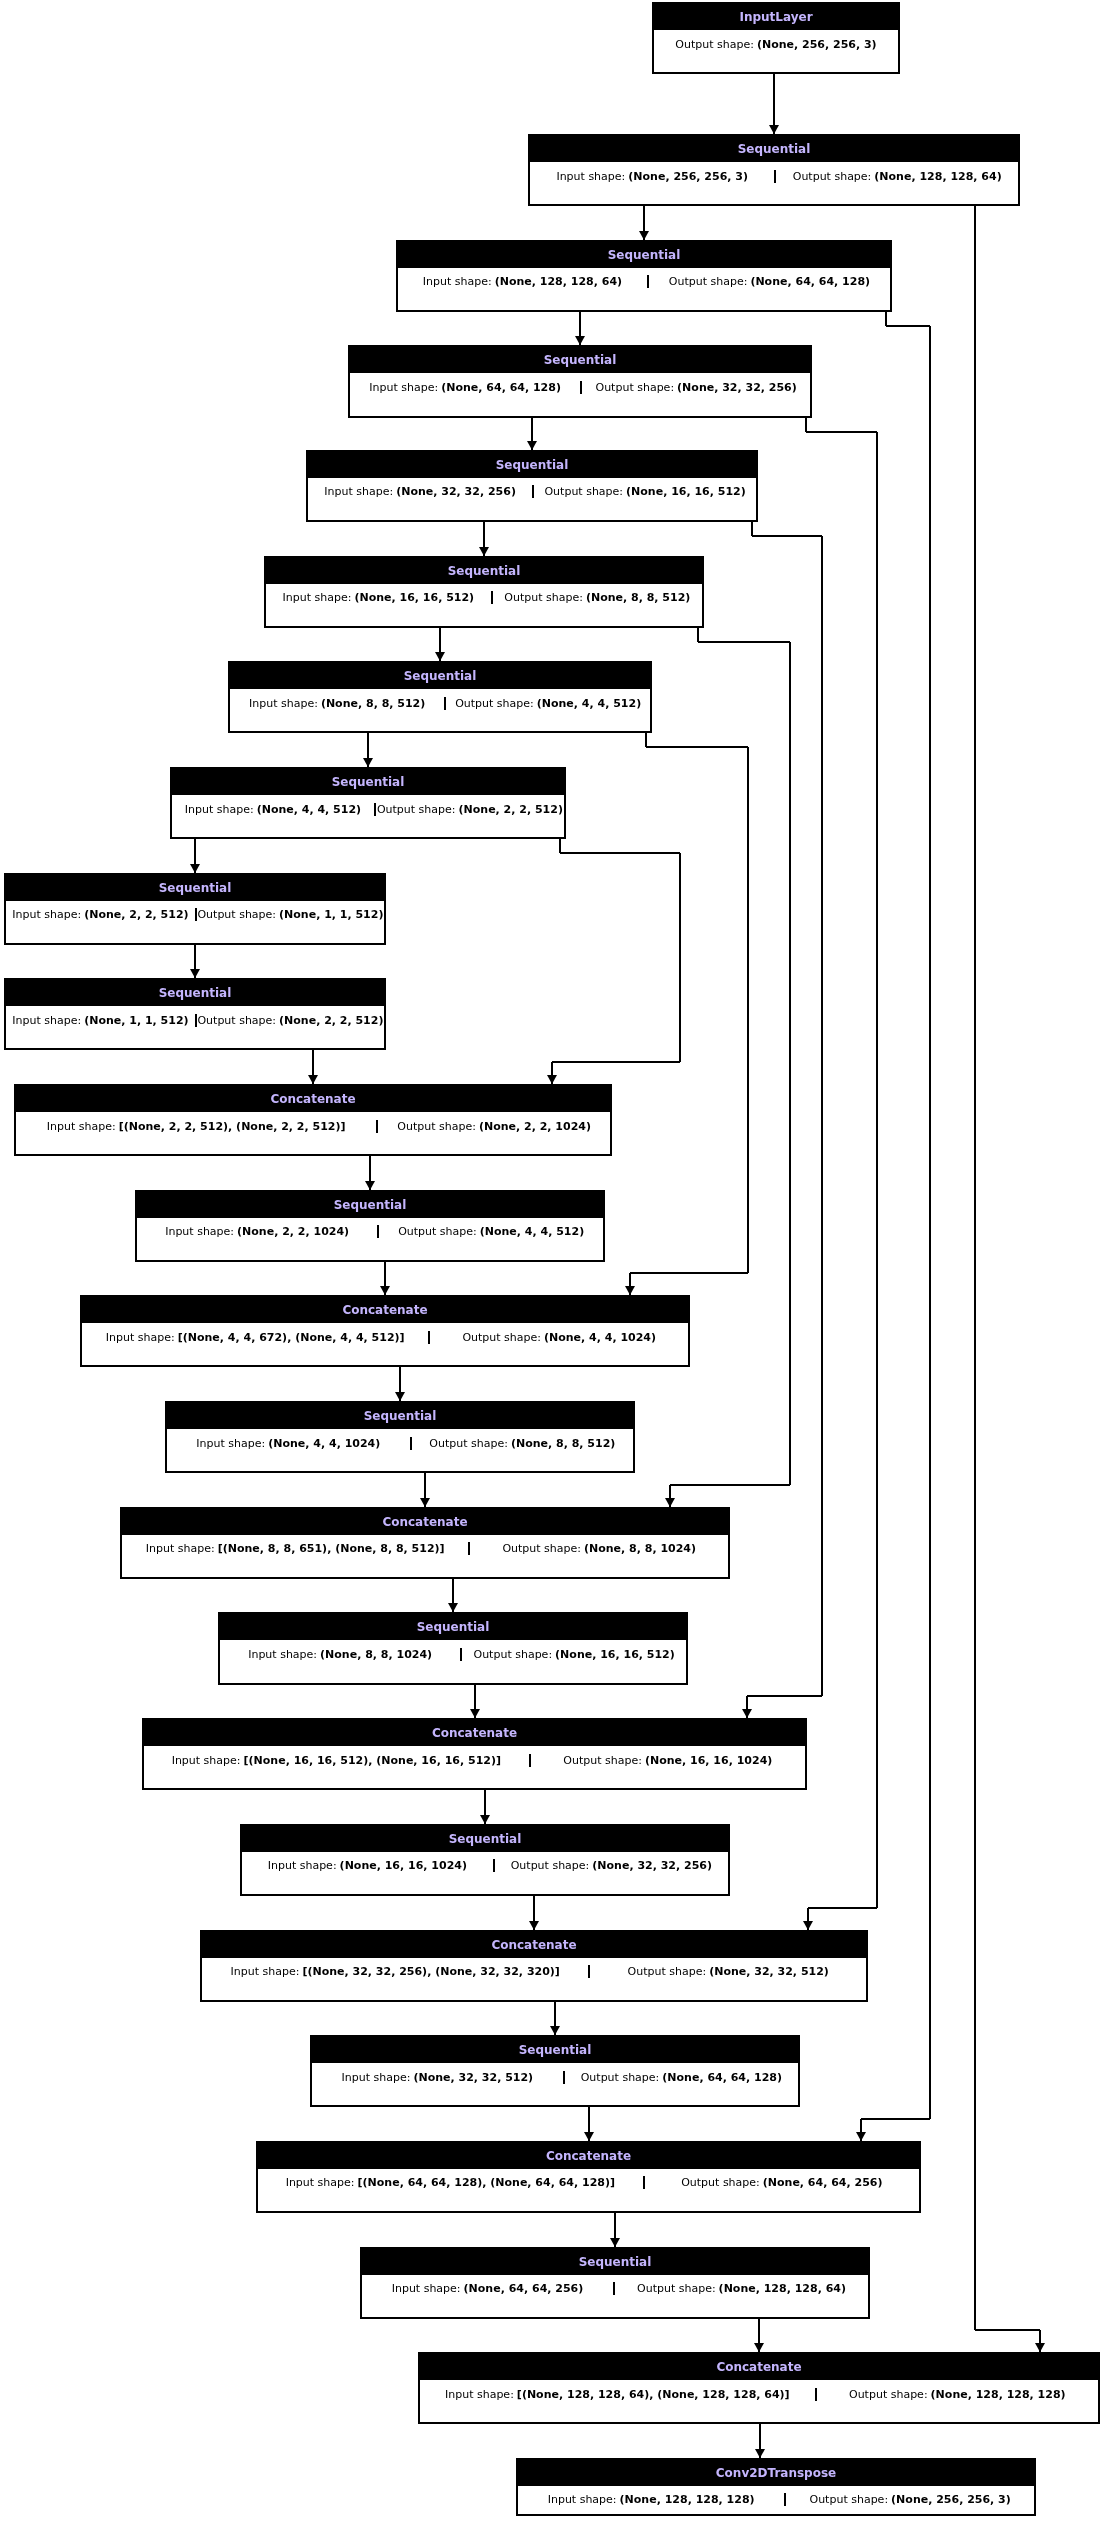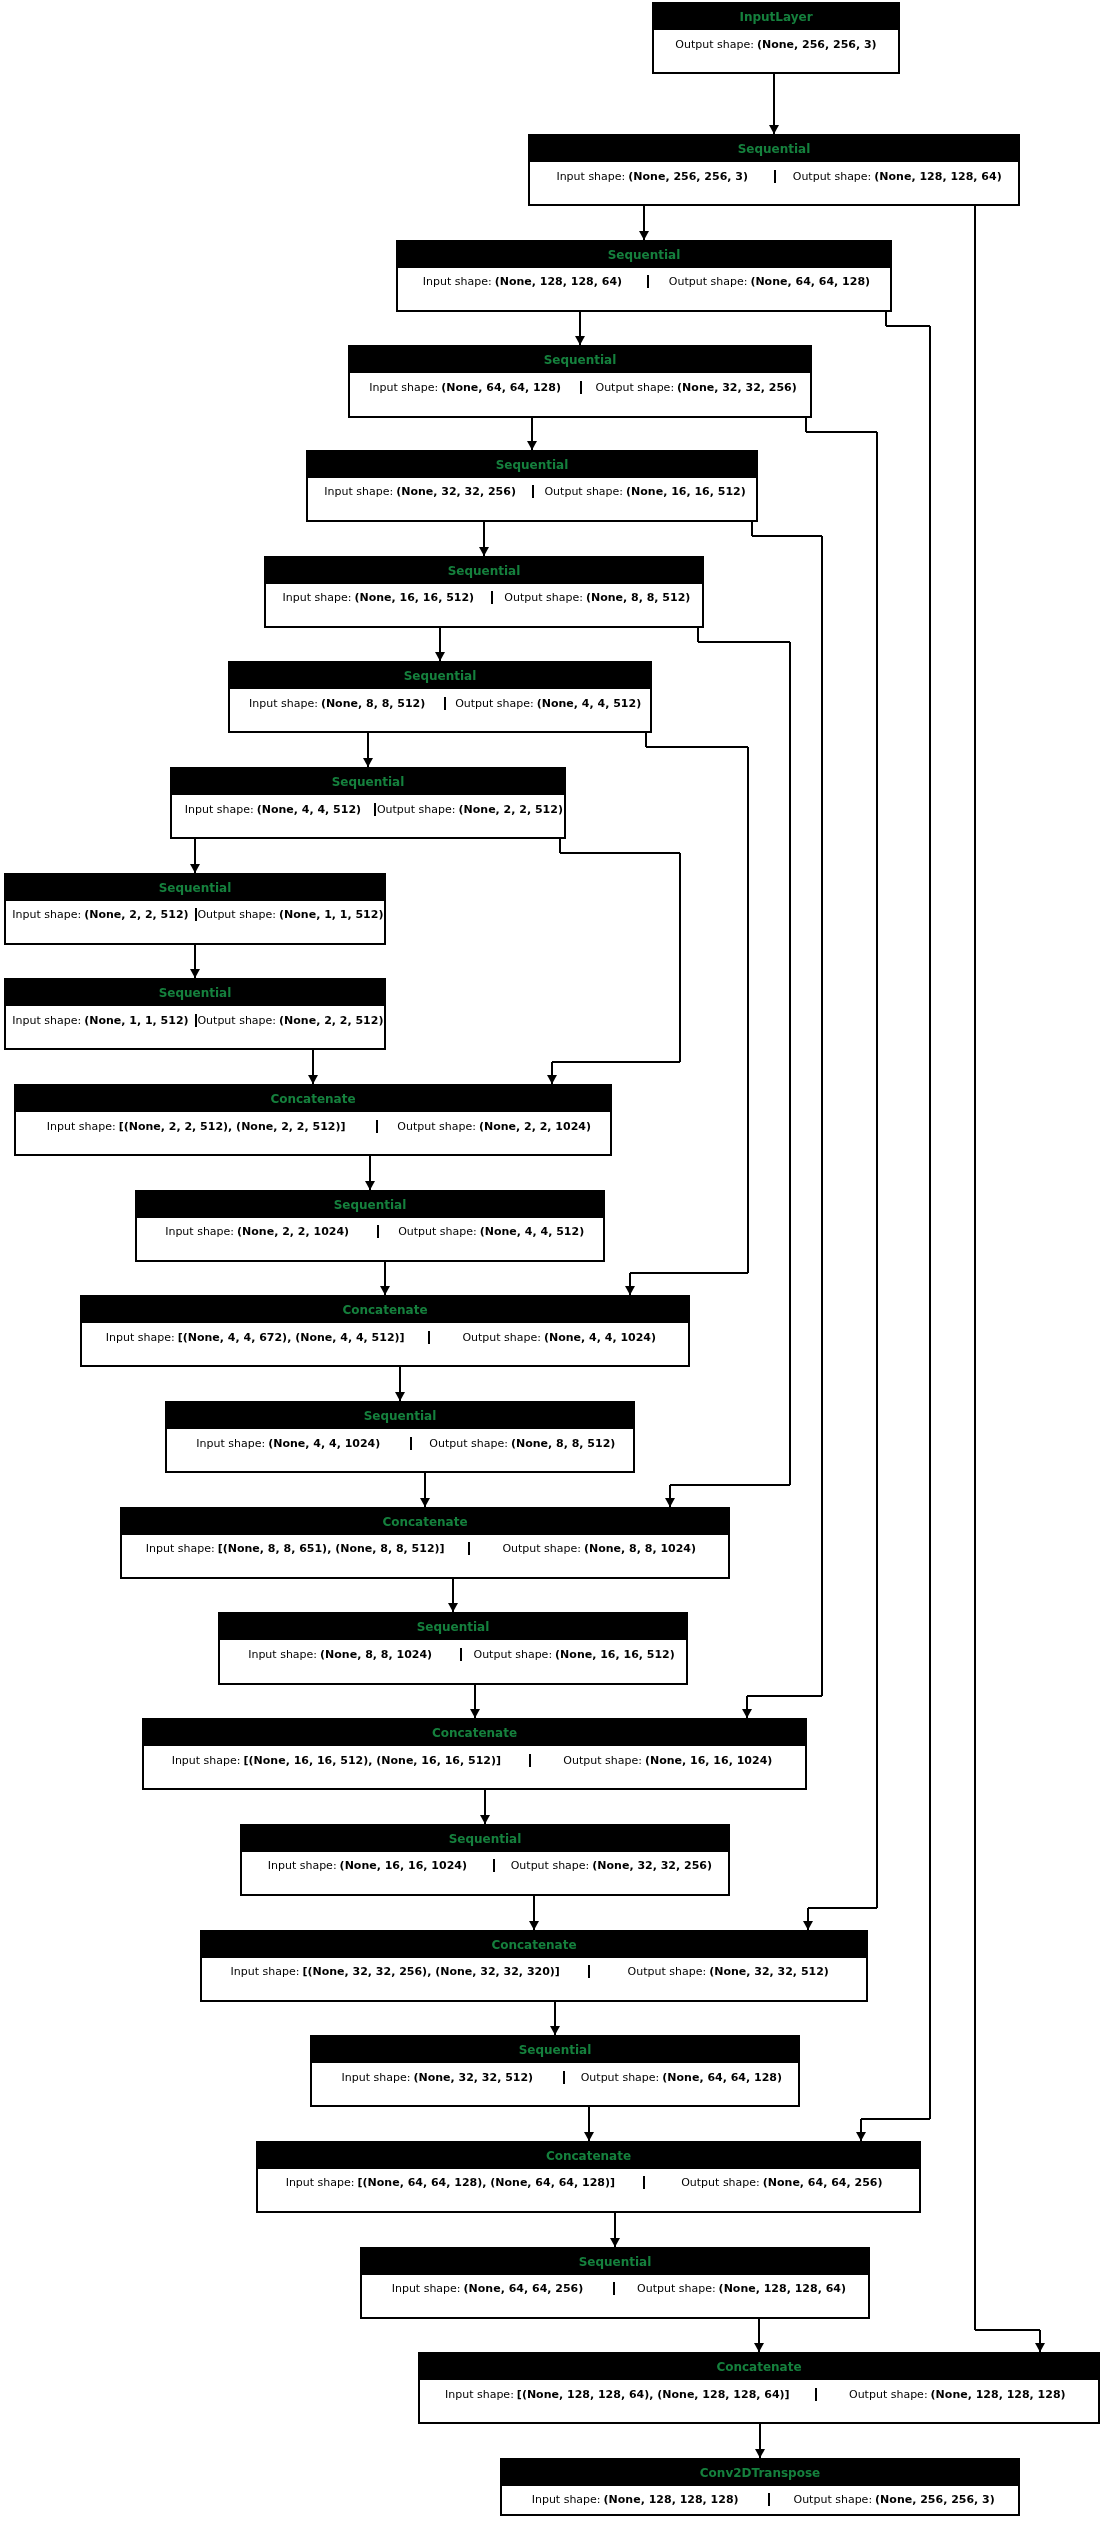--- a/index.html
+++ b/index.html
@@ -17,21 +17,21 @@
   }
   .node {
     position: absolute;
     box-sizing: border-box;
     border: 2px solid #000000;
     background: #ffffff;
     overflow: hidden;
   }
   .node-title {
     background: #000000;
-    color: #15803d;
+    color: #c4b5fd;
     font-weight: bold;
     font-size: 12px;
     text-align: center;
     line-height: 26px;
     height: 26px;
     white-space: nowrap;
     overflow: hidden;
   }
   .node-shapes {
     display: flex;
@@ -458,21 +458,21 @@
           <div class="shape-cell left" style="flex: 0 0 58.5%;">
             <span>Input shape:</span>
             <b>[(None, 128, 128, 64), (None, 128, 128, 64)]</b>
           </div>
           <div class="shape-cell">
             <span>Output shape:</span>
             <b>(None, 128, 128, 128)</b>
           </div>
         </div>
       </div>
-      <div class="node" style="left: 500px; top: 2457.94px; width: 520px; height: 58px;">
+      <div class="node" style="left: 516px; top: 2457.94px; width: 520px; height: 58px;">
         <div class="node-title">Conv2DTranspose</div>
         <div class="node-shapes">
           <div class="shape-cell left" style="flex: 0 0 52%;">
             <span>Input shape:</span>
             <b>(None, 128, 128, 128)</b>
           </div>
           <div class="shape-cell">
             <span>Output shape:</span>
             <b>(None, 256, 256, 3)</b>
           </div>

